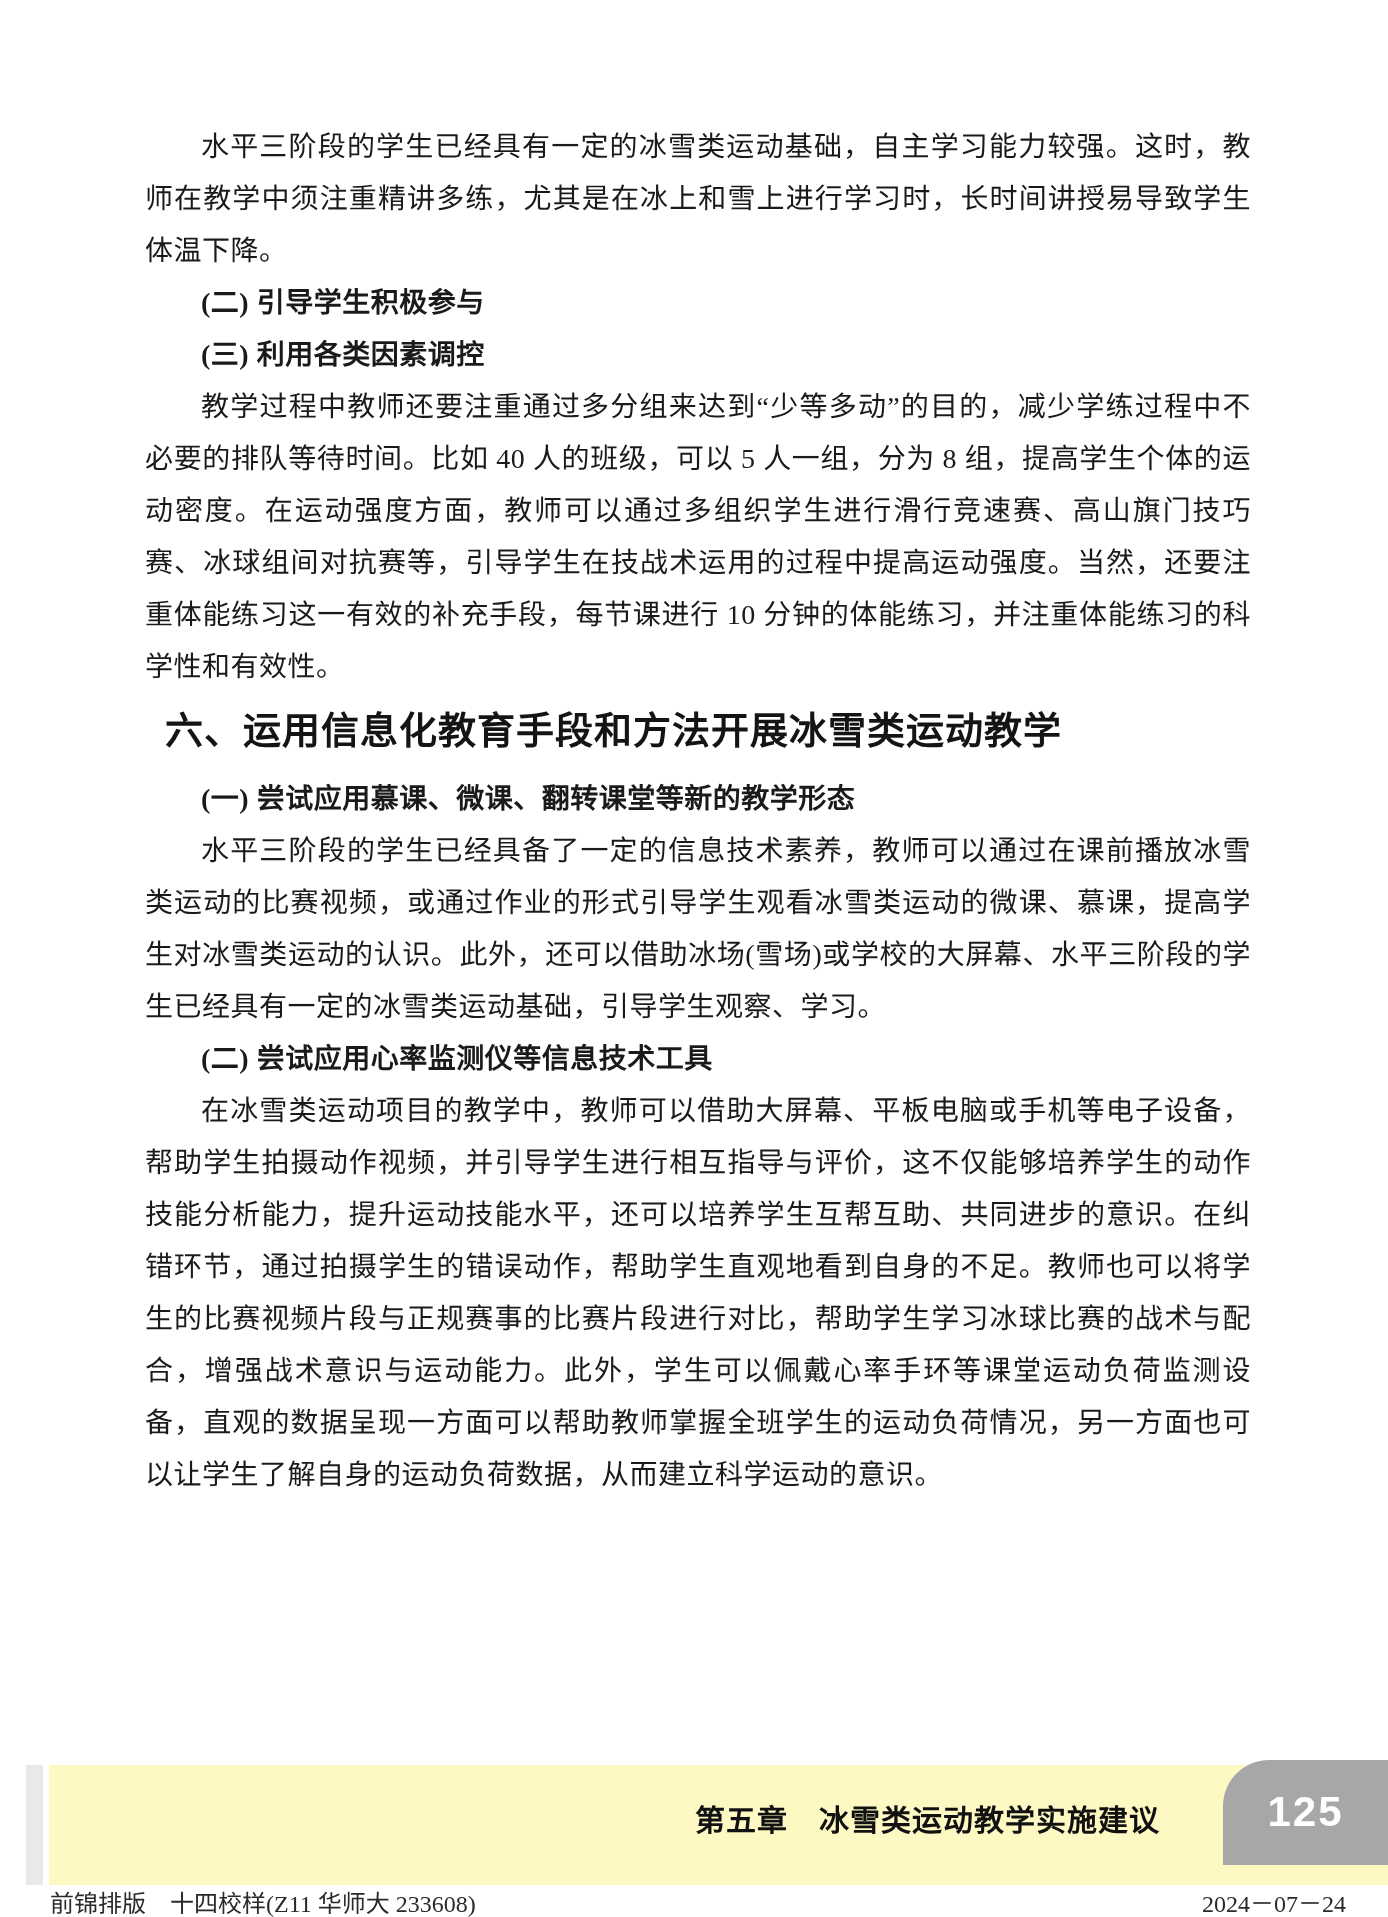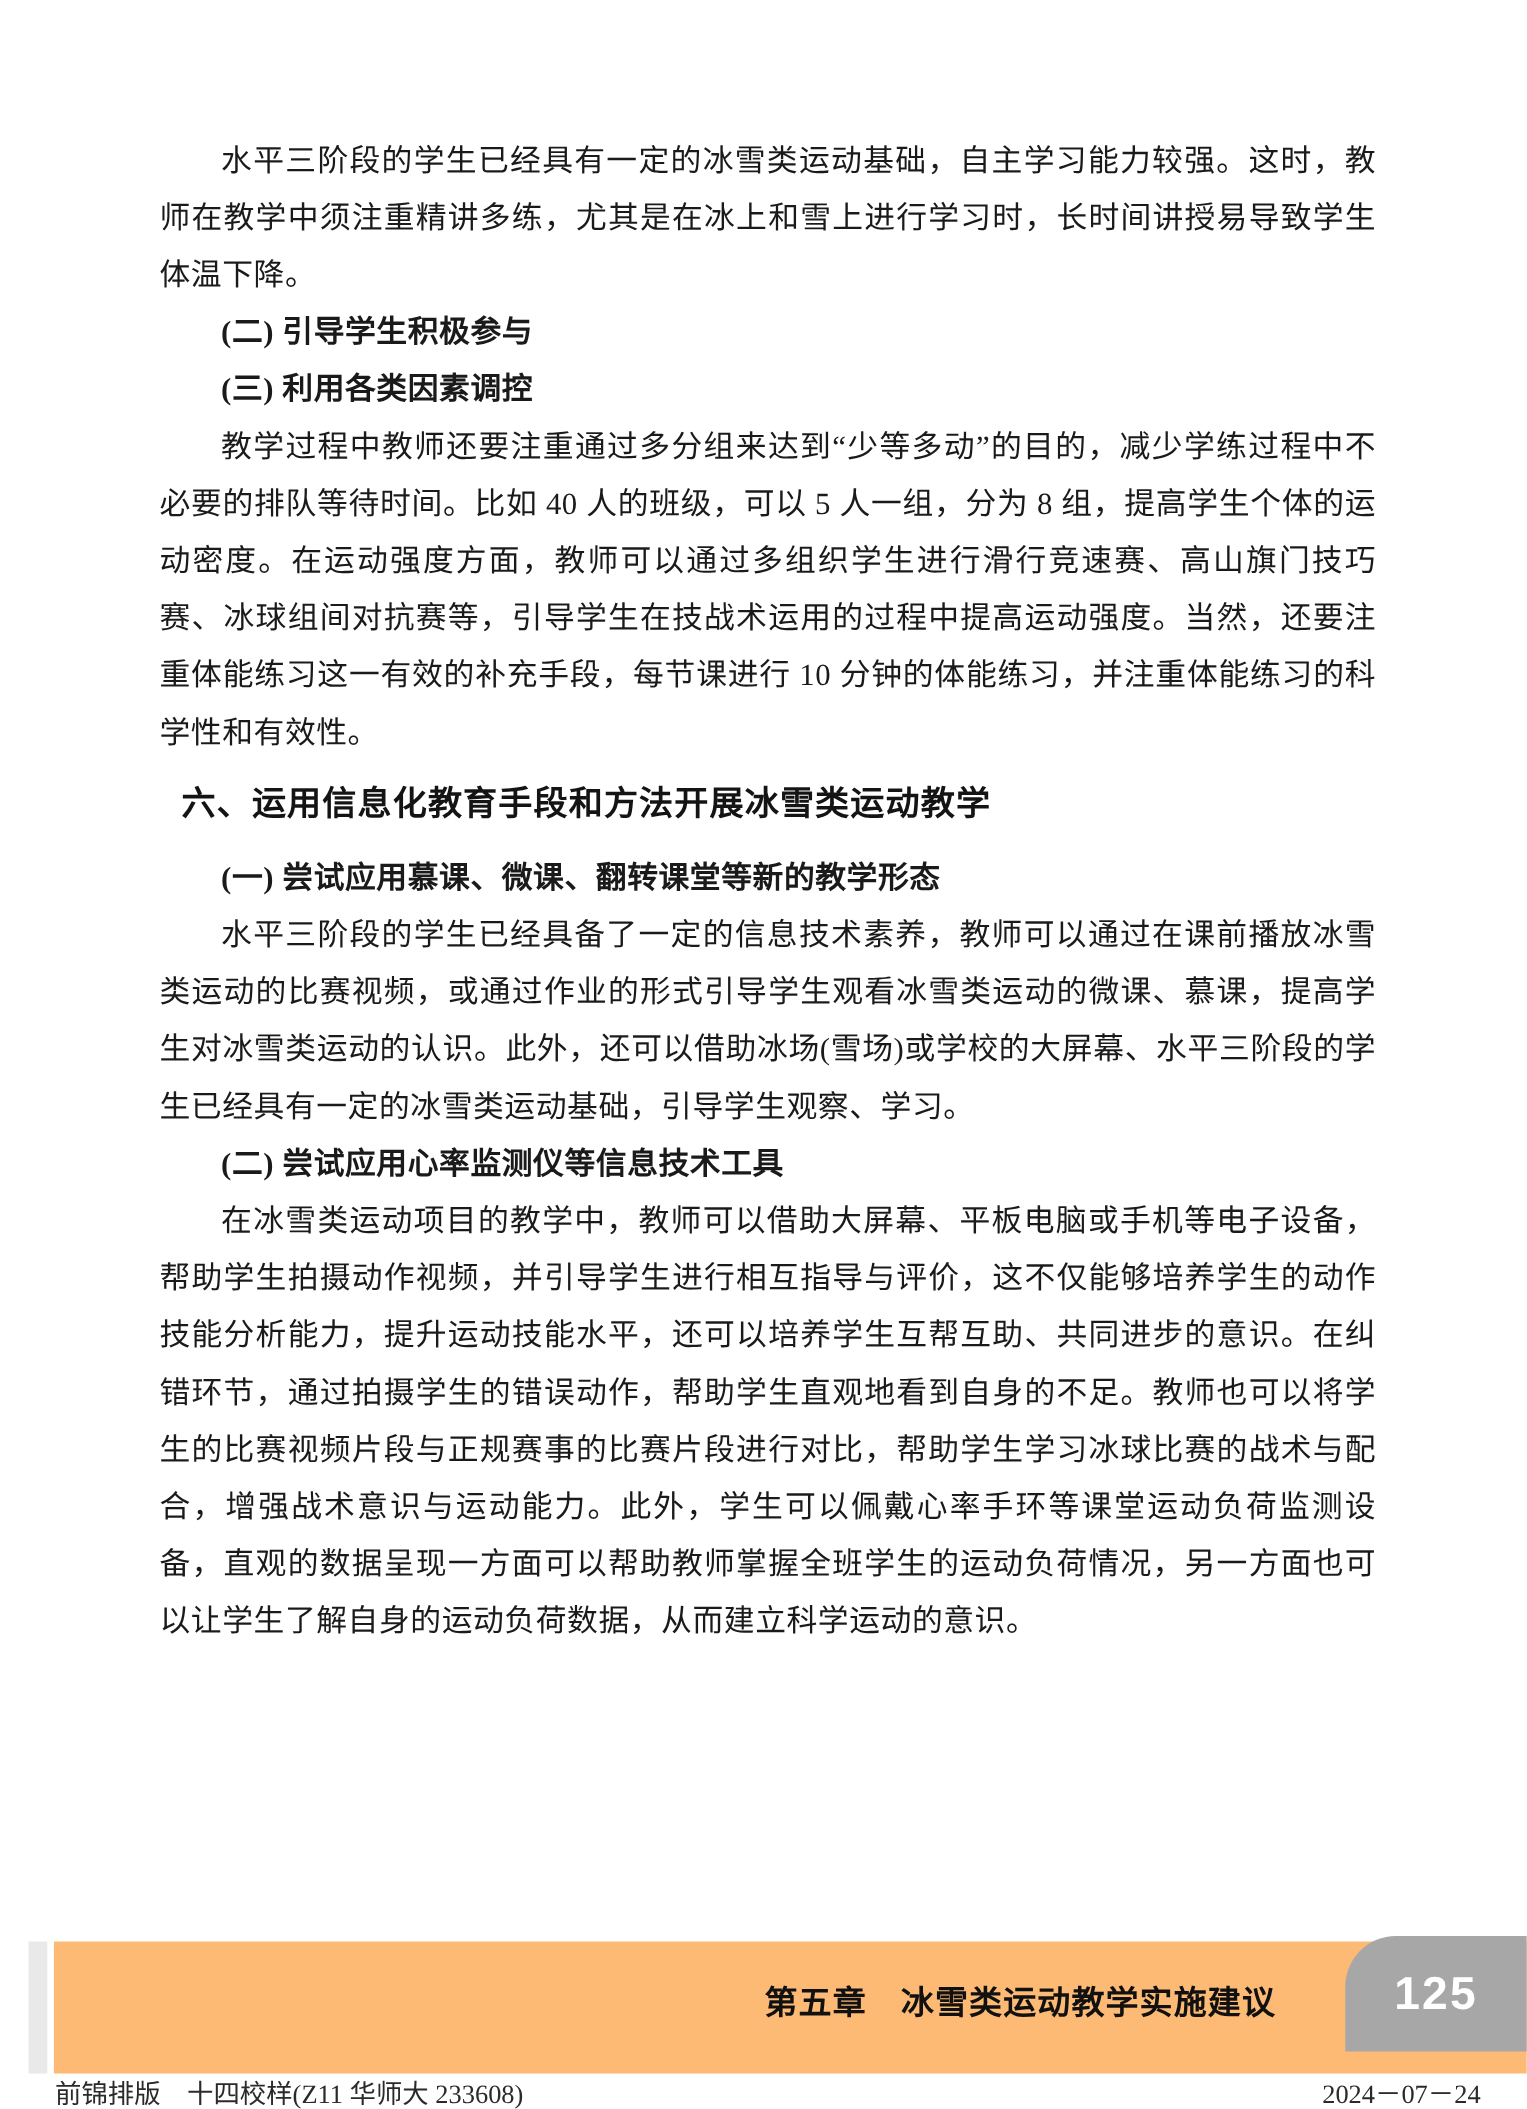--- a/index.html
+++ b/index.html
@@ -33,21 +33,21 @@
   .sub-heading {
     font-size: 28px;
     line-height: 52px;
     font-weight: bold;
     text-indent: 2em;
     font-family: "Liberation Serif", serif;
     letter-spacing: 0.5px;
   }
   .section-heading {
     font-family: "Liberation Sans", sans-serif;
-    font-size: 31px;
+    font-size: 38px;
     font-weight: bold;
     line-height: 44px;
     margin: 16px 0 20px 20px;
     letter-spacing: 1px;
     color: #141414;
   }
   
   .footer-accent-strip {
     position: absolute;
     left: 26px;
@@ -55,21 +55,21 @@
     width: 17px;
     height: 120px;
     background: #e9e9e9;
   }
   .footer-band {
     position: absolute;
     left: 49px;
     top: 1765px;
     right: 0;
     height: 120px;
-    background: #fdba74;
+    background: #fef9c3;
   }
   .footer-chapter {
     position: absolute;
     right: 228px;
     top: 31px;
     font-family: "Liberation Sans", sans-serif;
     font-weight: bold;
     font-size: 30px;
     color: #111111;
     letter-spacing: 1px;

